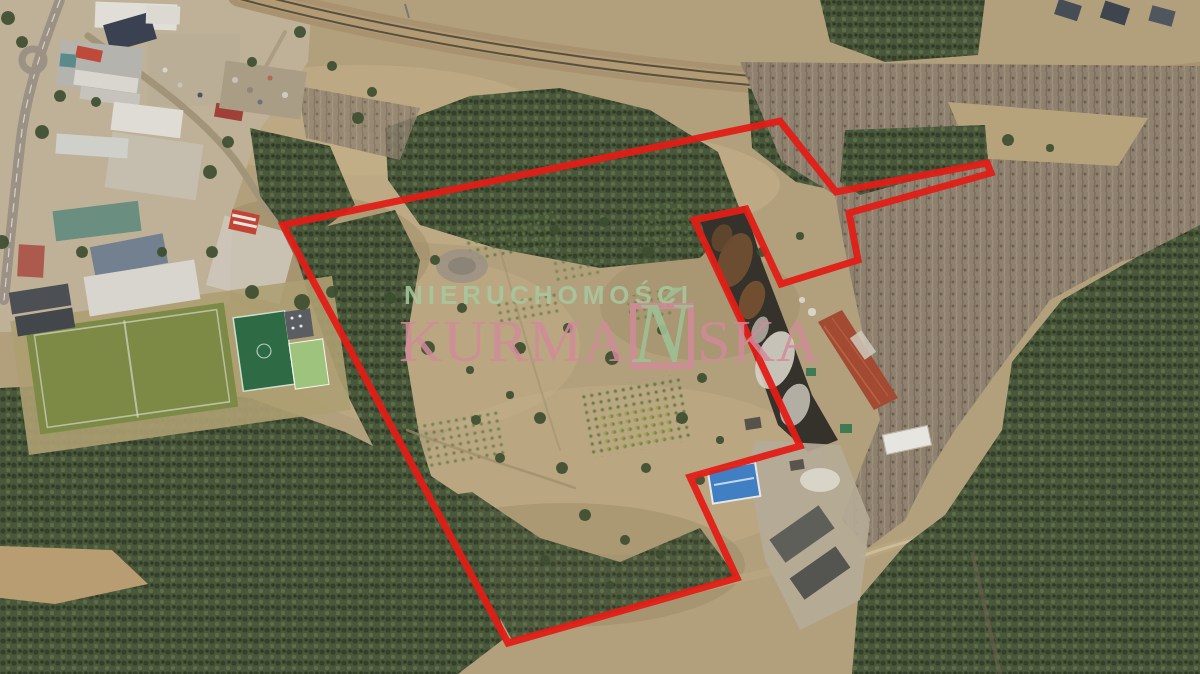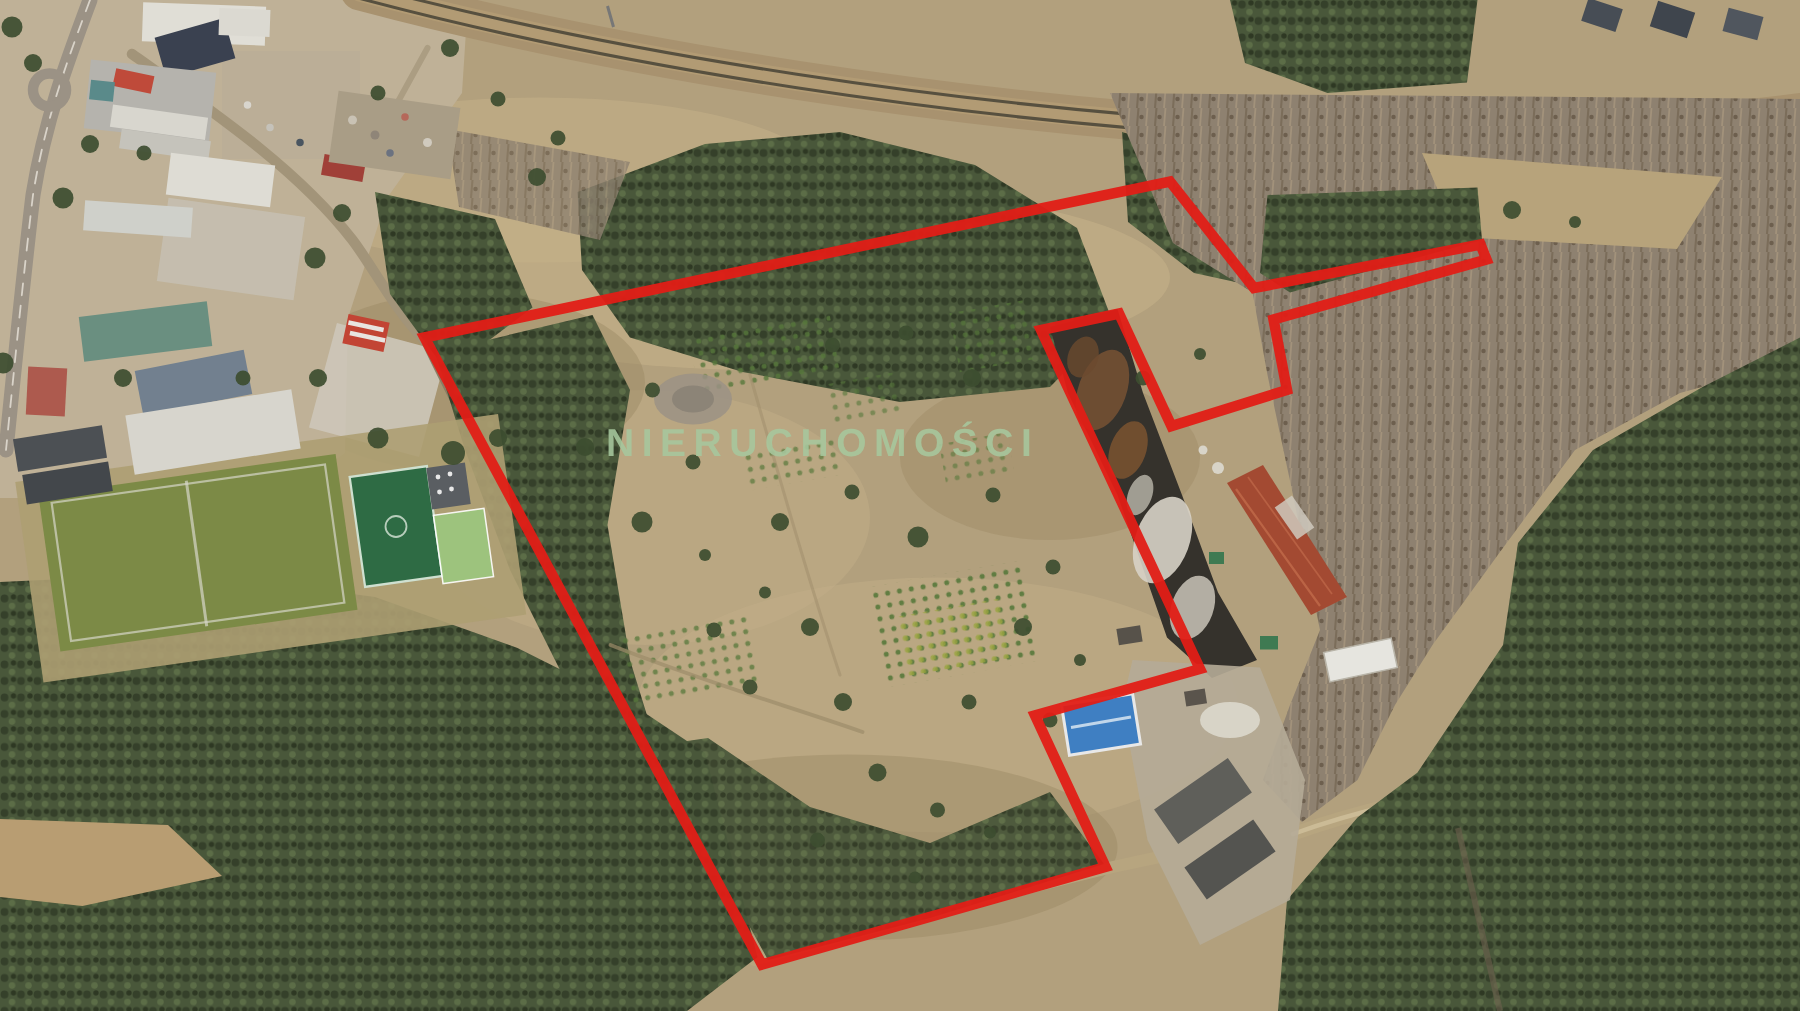--- a/index.html
+++ b/index.html
@@ -210,14 +210,15 @@
       <circle cx="555" cy="230" r="5" fill="#3d4d30" opacity="0.92"></circle>
       <circle cx="510" cy="395" r="4" fill="#3d4d30" opacity="0.92"></circle>
       <circle cx="470" cy="370" r="4" fill="#3d4d30" opacity="0.92"></circle>
       <circle cx="435" cy="260" r="5" fill="#3d4d30" opacity="0.92"></circle>
       <circle cx="1008" cy="140" r="6" fill="#3d4d30" opacity="0.92"></circle>
       <circle cx="1050" cy="148" r="4" fill="#3d4d30" opacity="0.92"></circle>
       <polygon points="283,225 780,121 836,192 987,163 991,173 849,213 858,260 781,284 746,209 694,220 800,446 690,477 737,578 508,643" fill="none" stroke="#e21d16" stroke-width="7" opacity="0.95" stroke-linejoin="miter"></polygon>
     </svg>
   <div class="wm">
     <div class="wm-line1">NIERUCHOMOŚCI</div>
+    <div class="wm-line2"><span>KURMA</span><span class="wm-box"><span class="wm-n">Ń</span></span><span>SKA</span></div>
   </div>
 </div>
 
 </body></html>

